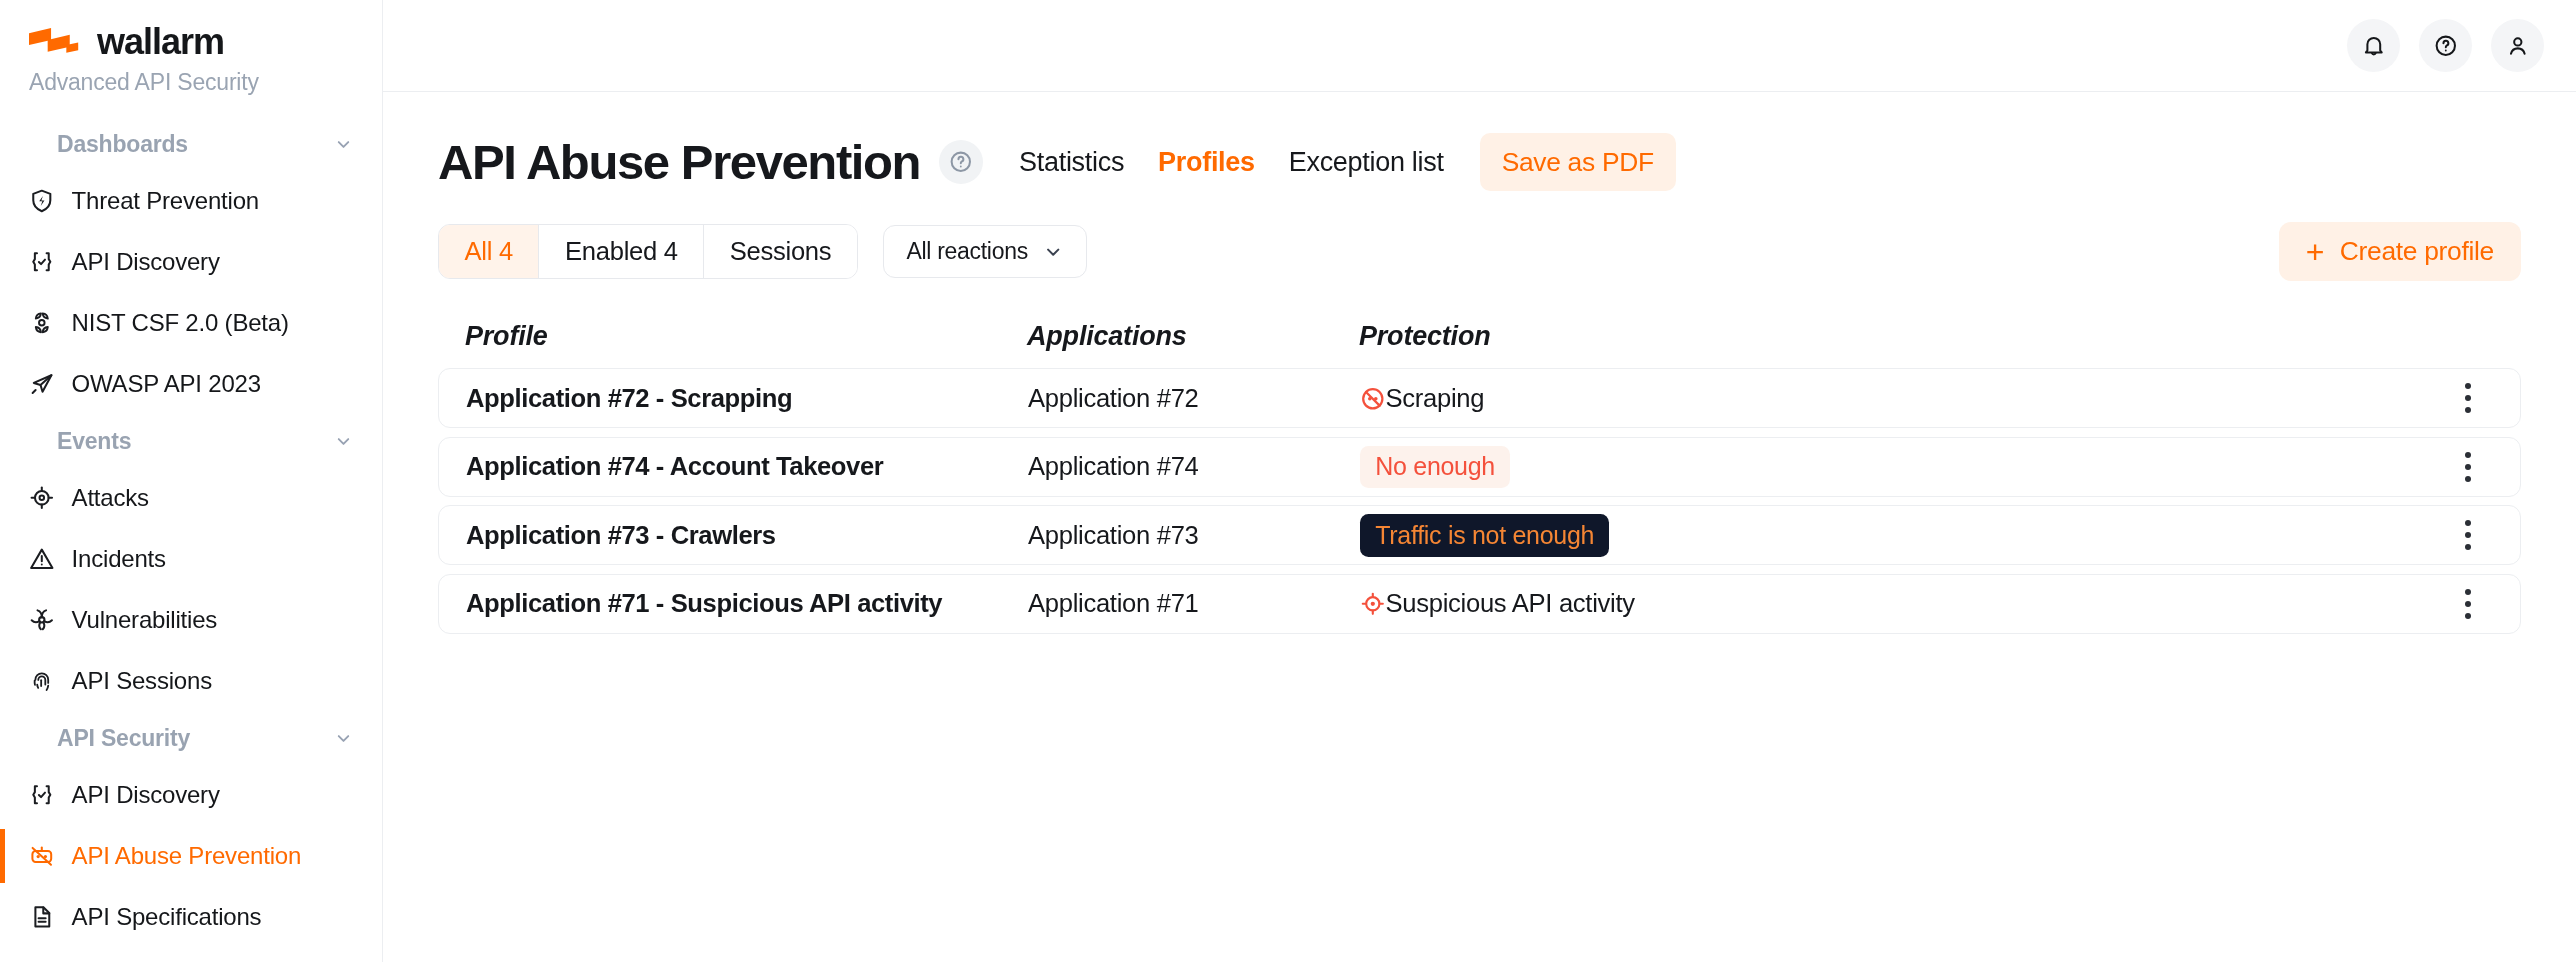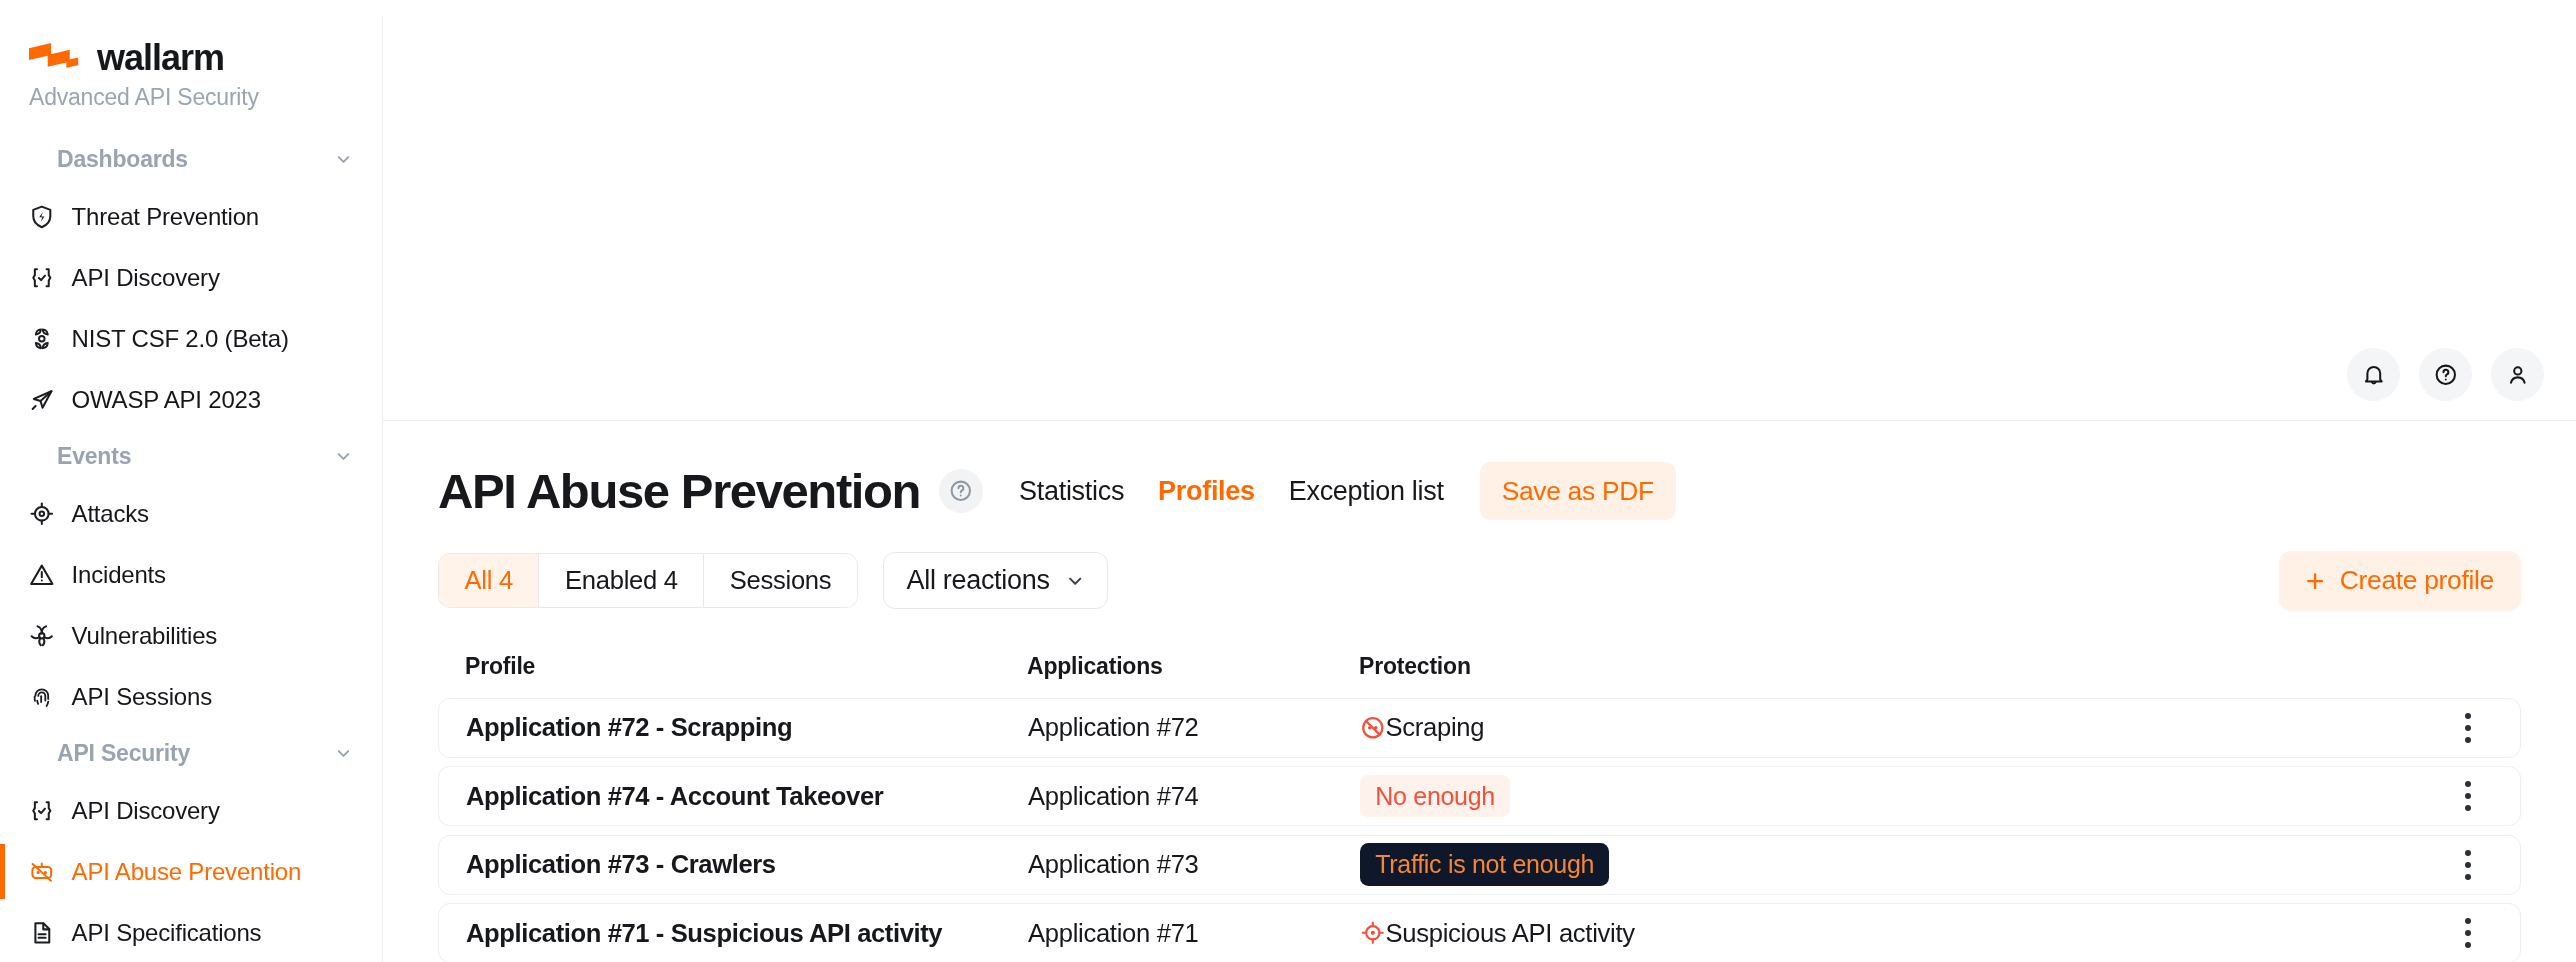--- a/index.html
+++ b/index.html
@@ -2,21 +2,21 @@
 <html style="font-size:13.6px"><head>
 <meta charset="utf-8">
 <style>
   * { box-sizing: border-box; margin: 0; padding: 0; }
   html, body {
     width: 2576px; height: 963px;
     font-family: "Liberation Sans", sans-serif;
     background: #ffffff;
     overflow: hidden;
   }
-  .app { display: flex; width: 2576px; height: 963px; align-items: flex-end; }
+  .app { display: flex; width: 2576px; height: 963px; }
 
   
   .sidebar {
     width: 383px; flex: 0 0 383px;
     background: #ffffff;
     border-right: 1.7px solid #eceef1;
     padding-top: 24px;
     position: relative;
     overflow: hidden;
   }
@@ -113,37 +113,37 @@
     border-right: 1.7px solid #e7e9ed; white-space: nowrap;
   }
   .seg:last-child { border-right: none; }
   .seg.active { background: #fff3ea; color: #ff6a00; }
   .dropdown {
     margin-left: 25.6px;
     display: flex; align-items: center; gap: 15.3px;
     border: 1.7px solid #e7e9ed; border-radius: 12px; background: #fff;
     padding: 12px 22px; cursor: pointer; white-space: nowrap;
   }
-  .dropdown .dd-lbl { font-size: 27px; color: #16181c; letter-spacing: -0.3px; }
+  .dropdown .dd-lbl { font-size: 23px; color: #16181c; letter-spacing: -0.3px; }
   .dropdown svg { width: 20.4px; height: 20.4px; color: #3b4250; }
   .spacer { flex: 1; }
   .create-btn {
     display: flex; align-items: center; gap: 15.3px;
     background: #fff1e6; color: #ff6a00; border: none; border-radius: 12px;
     padding: 13.6px 27px; cursor: pointer; font-family: inherit; white-space: nowrap;
   }
   .create-btn .plus { font-size: 32px; line-height: 1; font-weight: 400; }
   .create-btn .ctxt { font-size: 26.4px; letter-spacing: -0.3px; }
 
   
   .table { padding: 0 55px; margin-top: 36px; }
   .thead {
     display: flex; align-items: center; padding: 0 27px; height: 39px;
   }
-  .th { font-size: 23px; font-weight: 700; color: #16181c; letter-spacing: -0.2px; }
+  .th { font-size: 27px; font-weight: 700; color: #16181c; letter-spacing: -0.2px; font-style: italic; }
   .col-profile  { flex: 0 0 562px; }
   .col-apps     { flex: 0 0 332px; }
   .col-prot     { flex: 1; }
   .col-menu     { flex: 0 0 51px; }
 
   .rows { margin-top: 12px; display: flex; flex-direction: column; gap: 8.5px; }
   .row {
     display: flex; align-items: center;
     border: 1.7px solid #eceef1; border-radius: 12px; background: #fff;
     height: 60px; padding: 0 27px; cursor: pointer;

